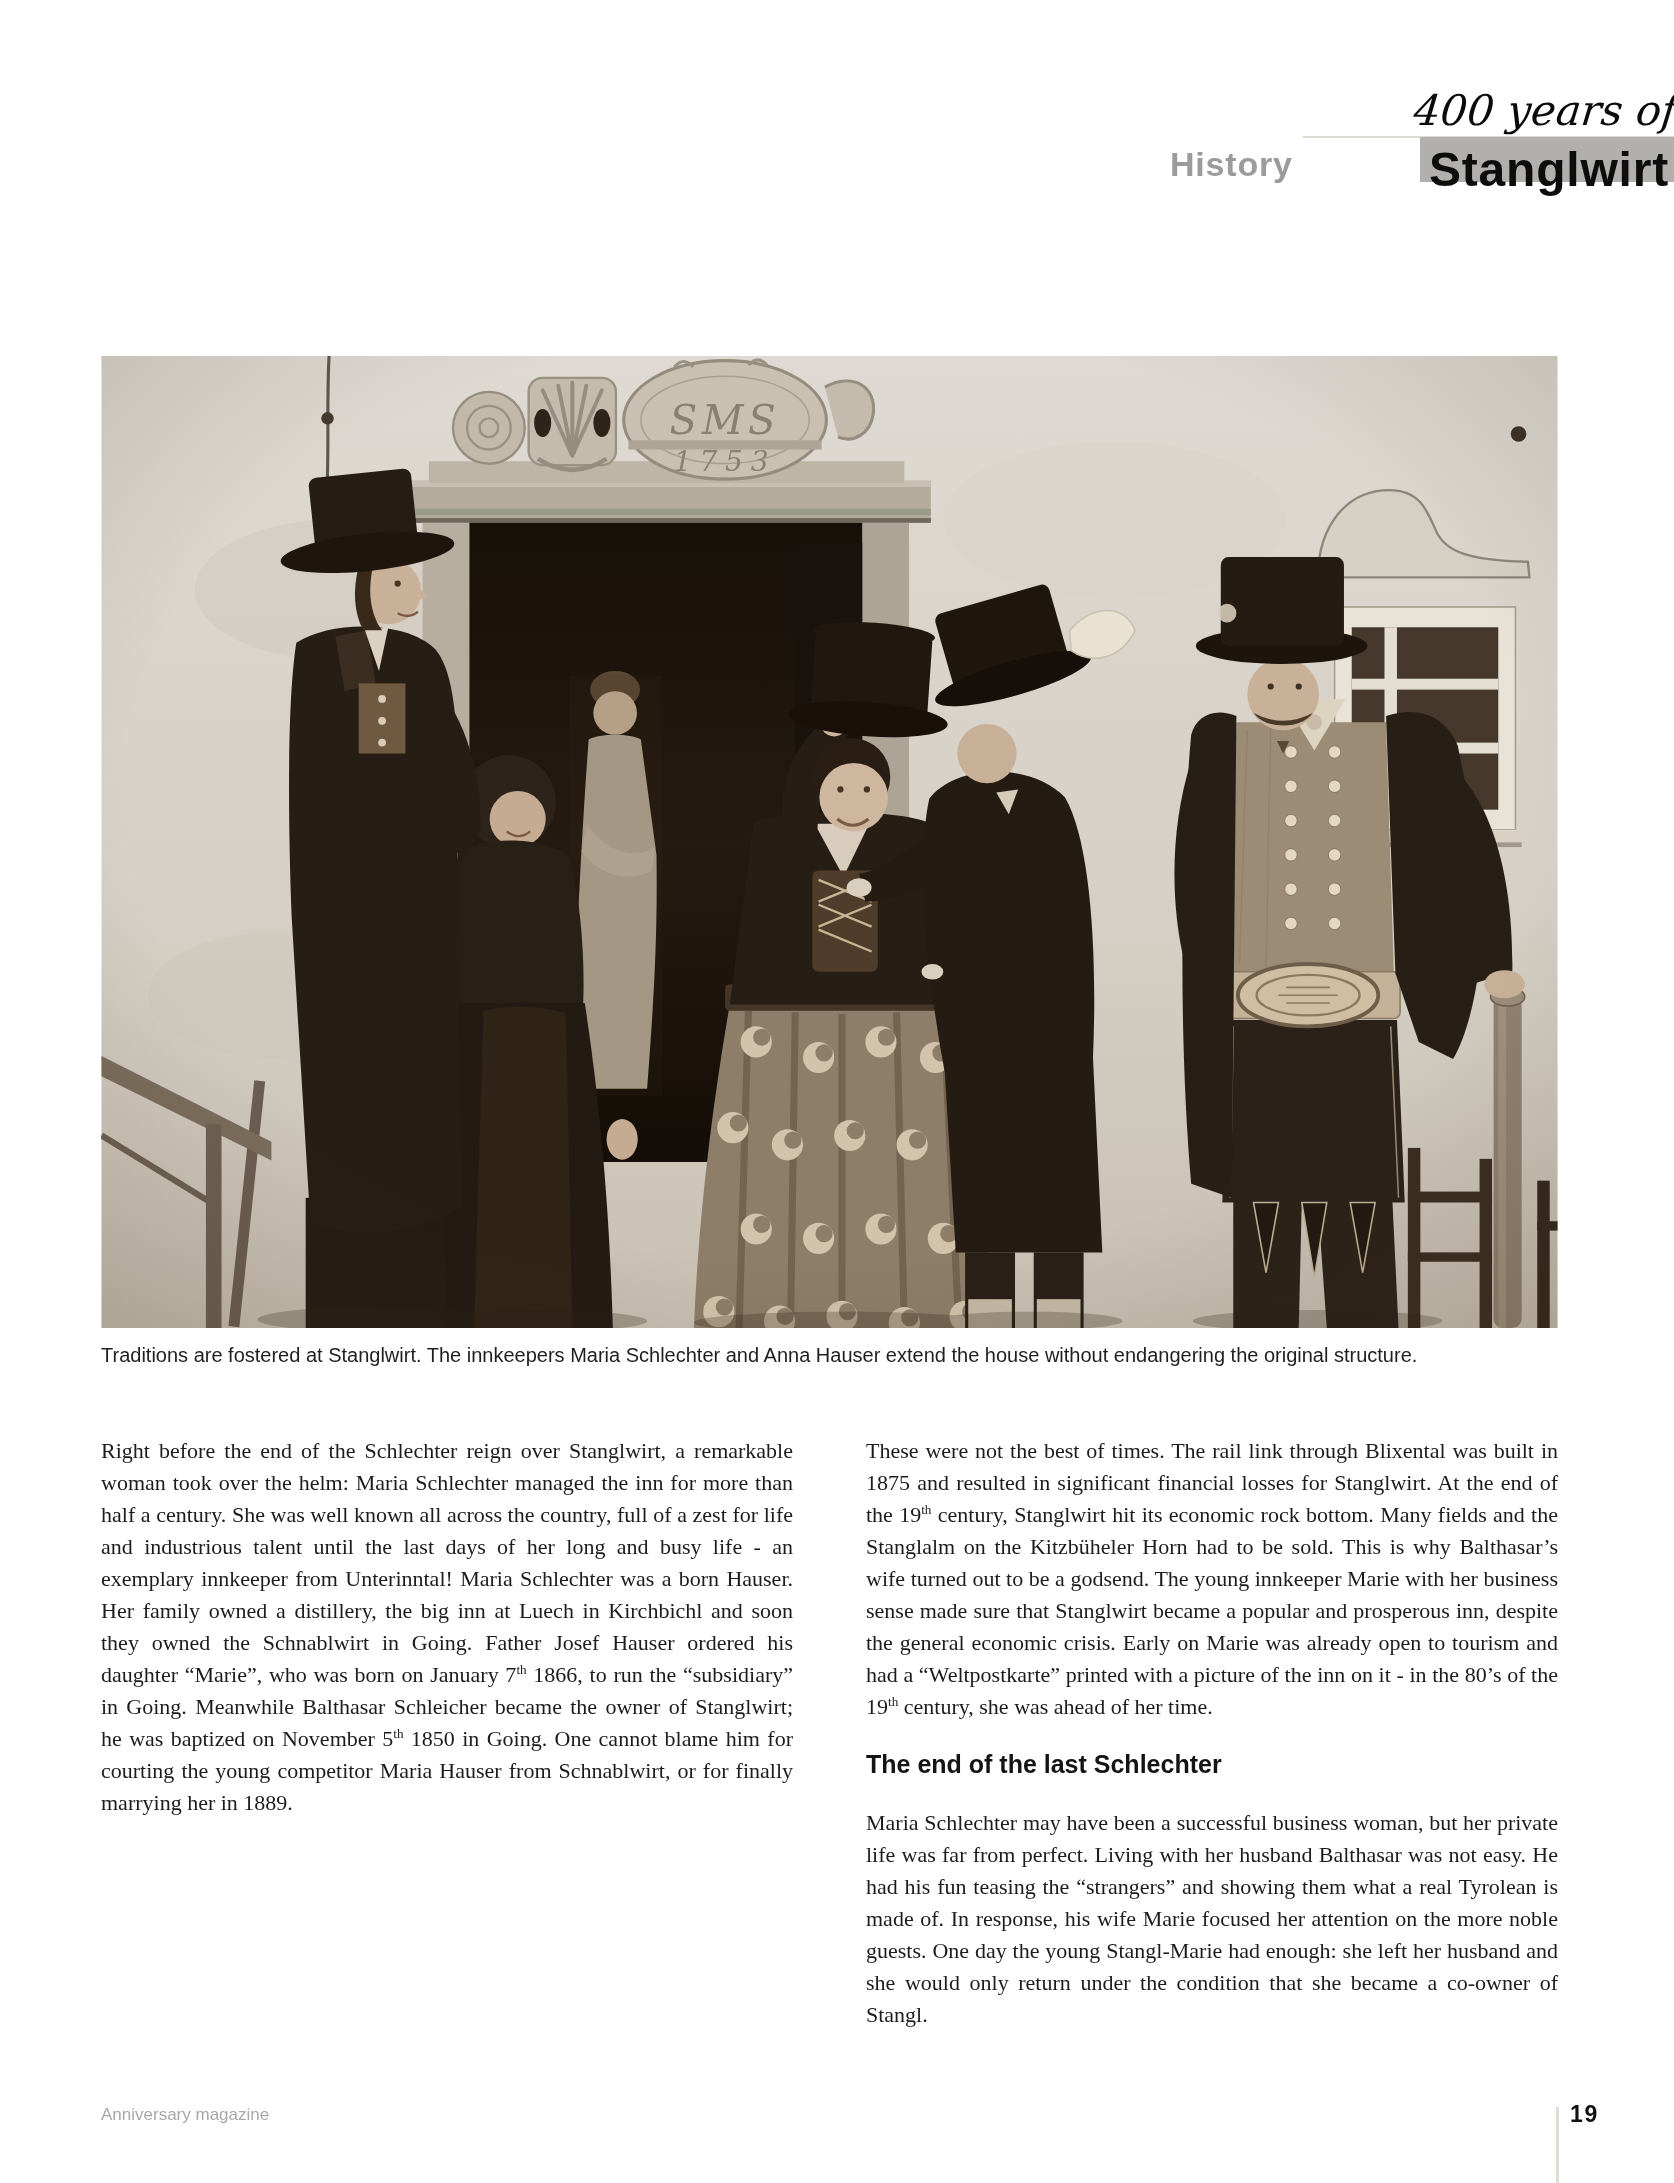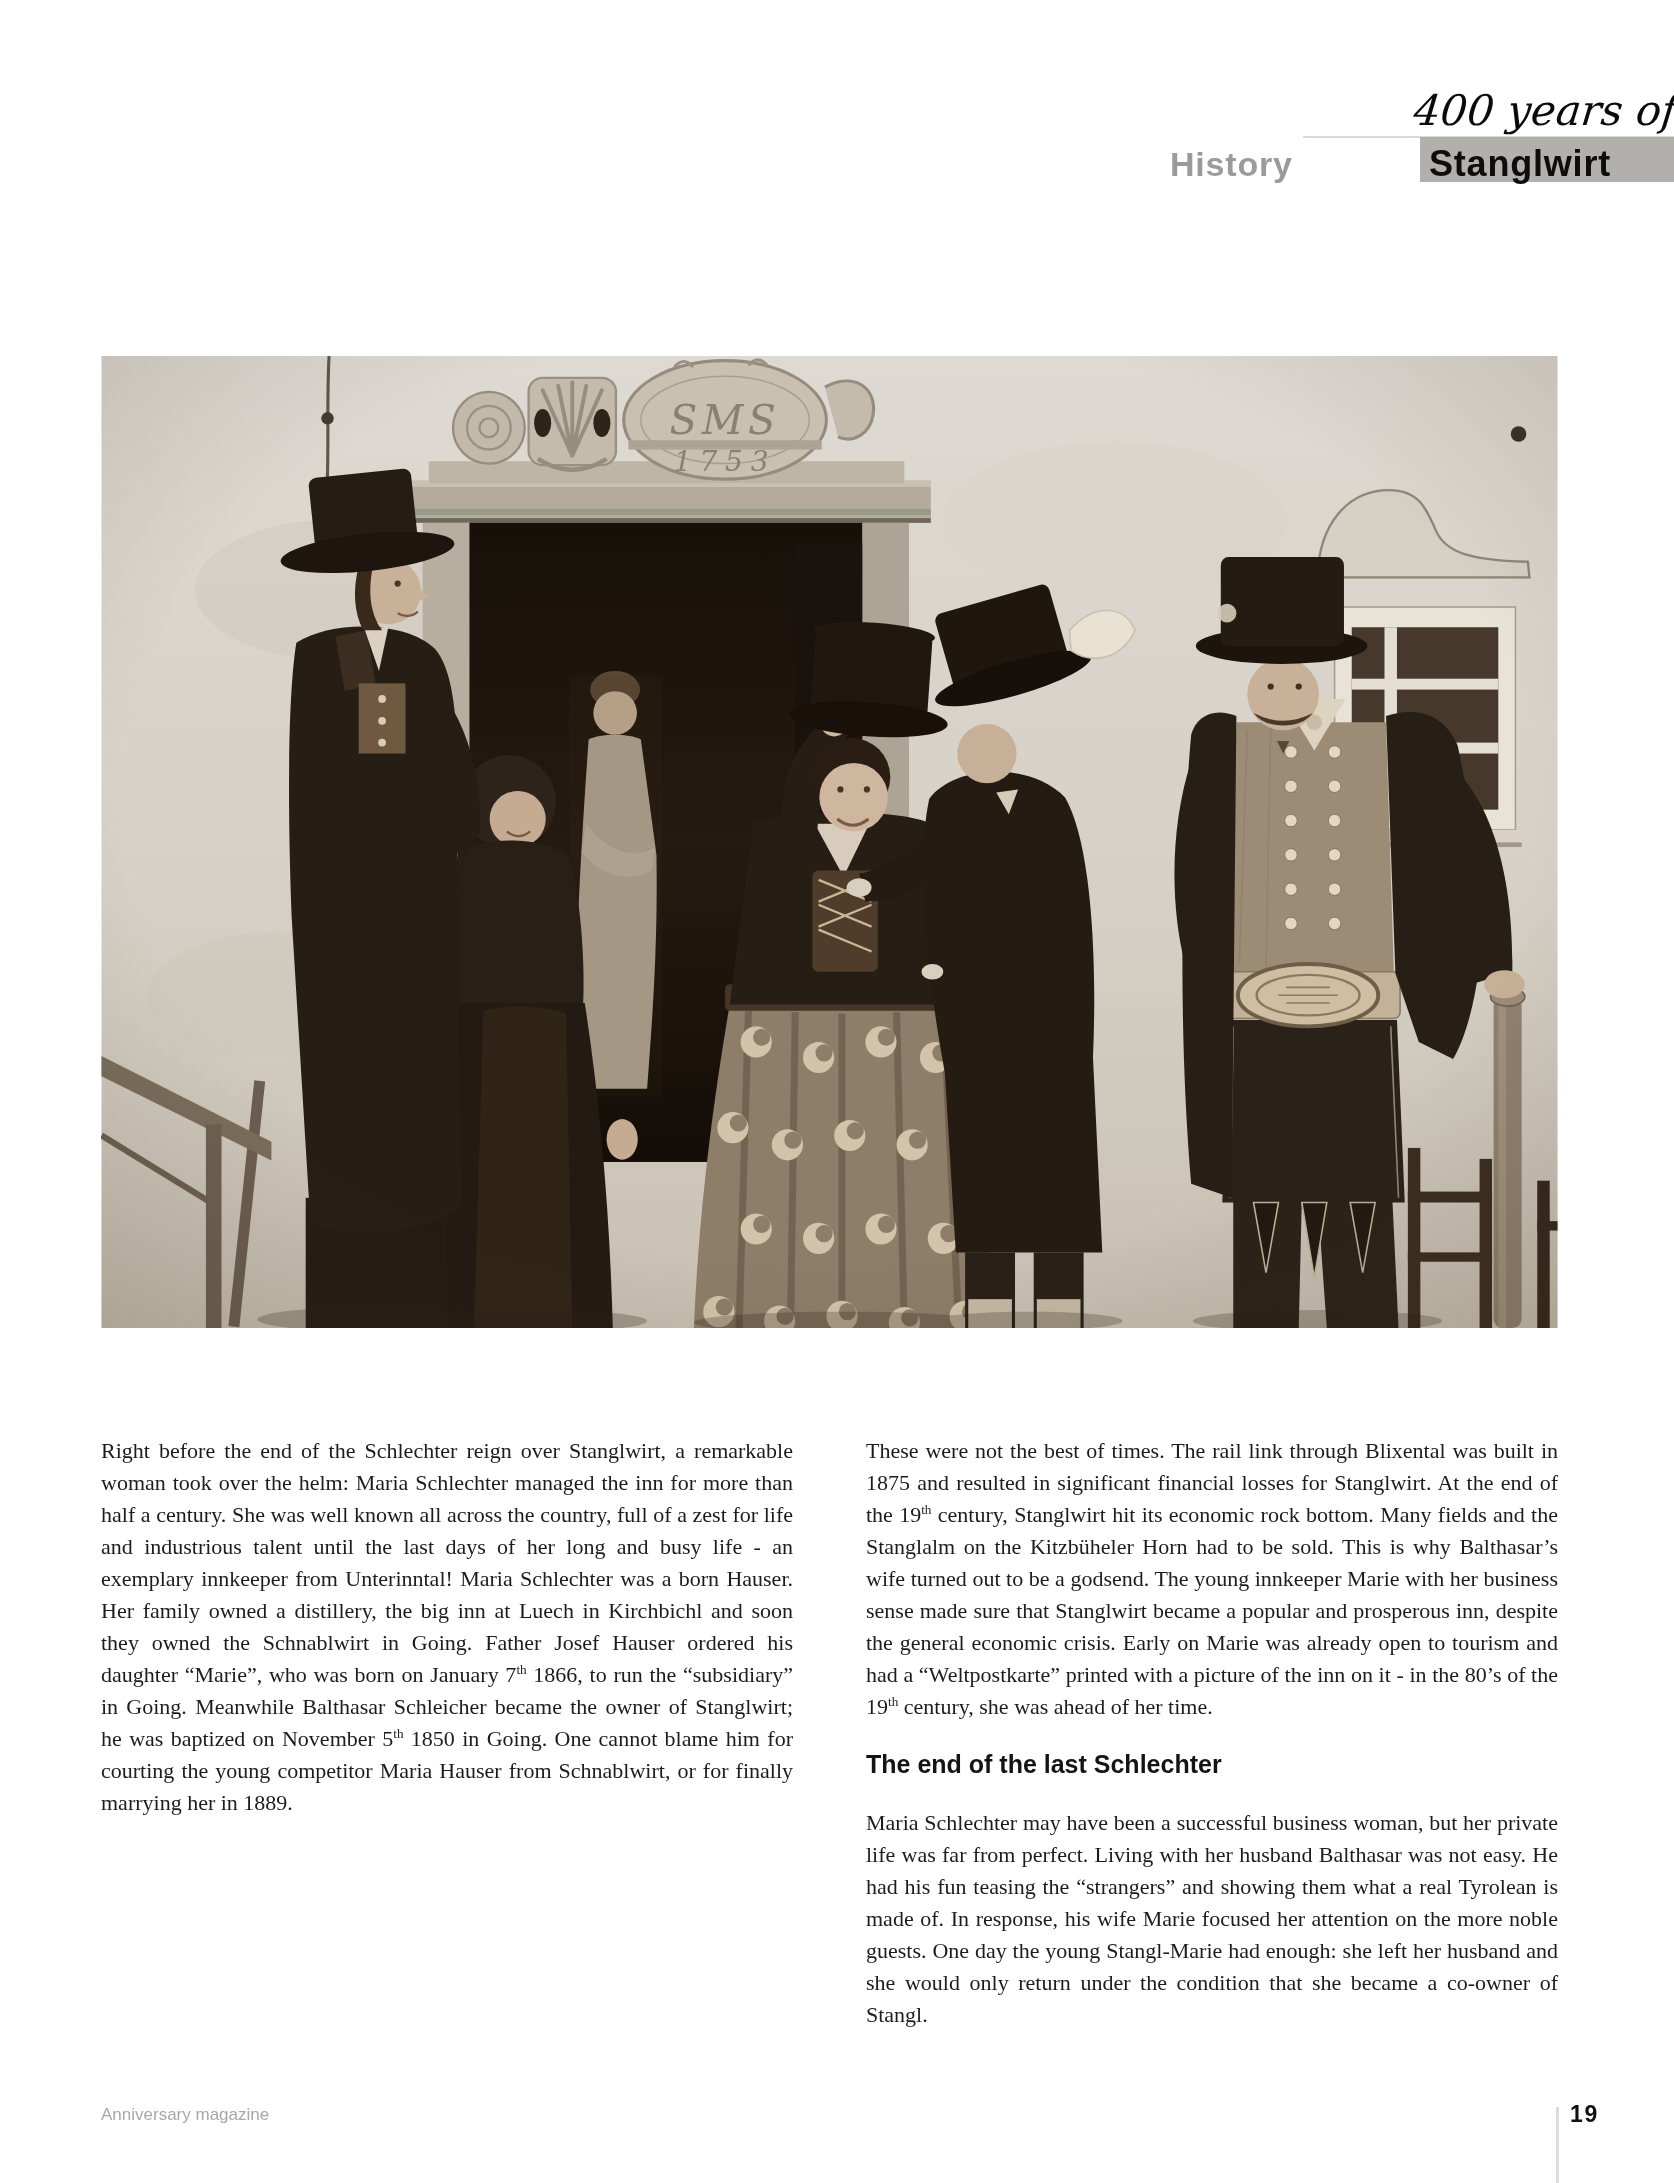--- a/index.html
+++ b/index.html
@@ -7,21 +7,21 @@
         font-family:"Liberation Sans","DejaVu Sans",sans-serif;}
 
   
   .header-rule{position:absolute;left:1303px;top:136px;width:372px;height:2.3px;background:#d9ddd1;}
   .brand-bar{position:absolute;left:1420px;top:137px;width:255px;height:45px;background:#b2b0ad;}
   .script-title{position:absolute;left:1414px;top:90px;white-space:nowrap;
         font-family:"DejaVu Serif","Liberation Serif",serif;font-style:italic;
         font-size:42px;line-height:1;color:#0b0b0b;transform:skewX(-6deg);}
   .section-label{position:absolute;left:1170px;top:147px;width:228px;text-align:left;
         font-size:34px;font-weight:bold;color:#9b9b9b;line-height:1;letter-spacing:0.8px;}
-  .brand-title{position:absolute;left:1429px;top:146px;font-size:36px;font-weight:bold;
+  .brand-title{position:absolute;left:1429px;top:146px;font-size:48px;font-weight:bold;
         color:#0d0d0d;line-height:1;letter-spacing:0.8px;}
 
   
   .photo{position:absolute;left:101px;top:356px;width:1457px;height:972px;margin:0;}
   .photo svg{display:block;width:100%;height:100%;}
   .caption{position:absolute;left:101px;top:1343px;width:1457px;
         font-size:20px;color:#1f1f1f;line-height:1.25;}
 
   
   .col{position:absolute;top:1435px;width:692px;
@@ -310,20 +310,21 @@
         <ellipse cx="350" cy="1236" rx="150" ry="16"></ellipse>
         <ellipse cx="560" cy="1238" rx="140" ry="14"></ellipse>
         <ellipse cx="950" cy="1240" rx="190" ry="14"></ellipse>
         <ellipse cx="1190" cy="1238" rx="120" ry="12"></ellipse>
         <ellipse cx="1560" cy="1238" rx="160" ry="14"></ellipse>
       </g>
       <rect x="0" y="0" width="1868" height="1247" fill="url(#vignG)"></rect>
     </svg>
   </figure>
 
+  <div class="caption">Traditions are fostered at Stanglwirt. The innkeepers Maria Schlechter and Anna Hauser extend the house without endangering the original structure.</div>
 
   <div class="col col-left">
     <p class="ord">Right before the end of the Schlechter reign over Stanglwirt, a remarkable woman took over the helm: Maria Schlechter managed the inn for more than half a century. She was well known all across the country, full of a zest for life and industrious talent until the last days of her long and busy life - an exemplary innkeeper from Unterinntal! Maria Schlechter was a born Hauser. Her family owned a distillery, the big inn at Luech in Kirchbichl and soon they owned the Schnablwirt in Going. Father Josef Hauser ordered his daughter “Marie”, who was born on January 7<sup>th</sup> 1866, to run the “subsidiary” in Going. Meanwhile Balthasar Schleicher became the owner of Stanglwirt; he was baptized on November 5<sup>th</sup> 1850 in Going. One cannot blame him for courting the young competitor Maria Hauser from Schnablwirt, or for finally marrying her in 1889.</p>
   </div>
 
   <div class="col col-right">
     <p class="ord">These were not the best of times. The rail link through Blixental was built in 1875 and resulted in significant financial losses for Stanglwirt. At the end of the 19<sup>th</sup> century, Stanglwirt hit its economic rock bottom. Many fields and the Stanglalm on the Kitzbüheler Horn had to be sold. This is why Balthasar’s wife turned out to be a godsend. The young innkeeper Marie with her business sense made sure that Stanglwirt became a popular and prosperous inn, despite the general economic crisis. Early on Marie was already open to tourism and had a “Weltpostkarte” printed with a picture of the inn on it - in the 80’s of the 19<sup>th</sup> century, she was ahead of her time.</p>
     <h2>The end of the last Schlechter</h2>
     <p class="ord">Maria Schlechter may have been a successful business woman, but her private life was far from perfect. Living with her husband Balthasar was not easy. He had his fun teasing the “strangers” and showing them what a real Tyrolean is made of. In response, his wife Marie focused her attention on the more noble guests. One day the young Stangl-Marie had enough: she left her husband and she would only return under the condition that she became a co-owner of Stangl.</p>
   </div>

